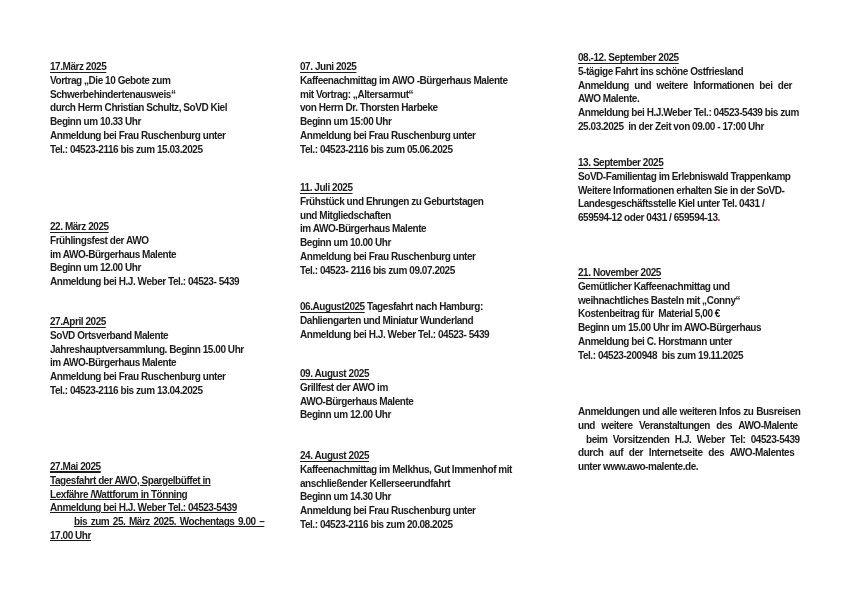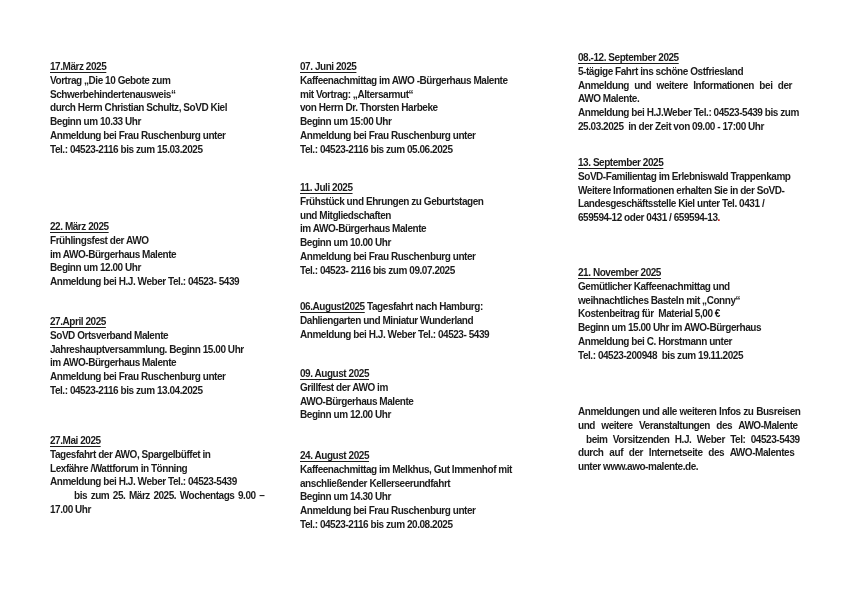--- a/index.html
+++ b/index.html
@@ -47,21 +47,21 @@
         <div class="line">Anmeldung bei H.J. Weber Tel.: 04523- 5439</div>
       </div>
       <div class="block" style="top: 315px;">
         <div class="line"><span class="date">27.April 2025</span></div>
         <div class="line">SoVD Ortsverband Malente</div>
         <div class="line">Jahreshauptversammlung. Beginn 15.00 Uhr</div>
         <div class="line">im AWO-Bürgerhaus Malente</div>
         <div class="line">Anmeldung bei Frau Ruschenburg unter</div>
         <div class="line">Tel.: 04523-2116 bis zum 13.04.2025</div>
       </div>
-      <div class="block" style="top: 434px;">
+      <div class="block" style="top: 460px; text-decoration: underline;">
         <div class="line"><span class="date">27.Mai 2025</span></div>
         <div class="line">Tagesfahrt der AWO, Spargelbüffet in</div>
         <div class="line">Lexfähre /Wattforum in Tönning</div>
         <div class="line">Anmeldung bei H.J. Weber Tel.: 04523-5439</div>
         <div class="line" style="word-spacing: 1.2px; padding-left: 24px;">bis zum 25. März 2025. Wochentags 9.00 –</div>
         <div class="line">17.00 Uhr</div>
       </div>
     </div>
   <div class="col" style="left: 300px; width: 232px;">
       <div class="block" style="top: 60px;">

